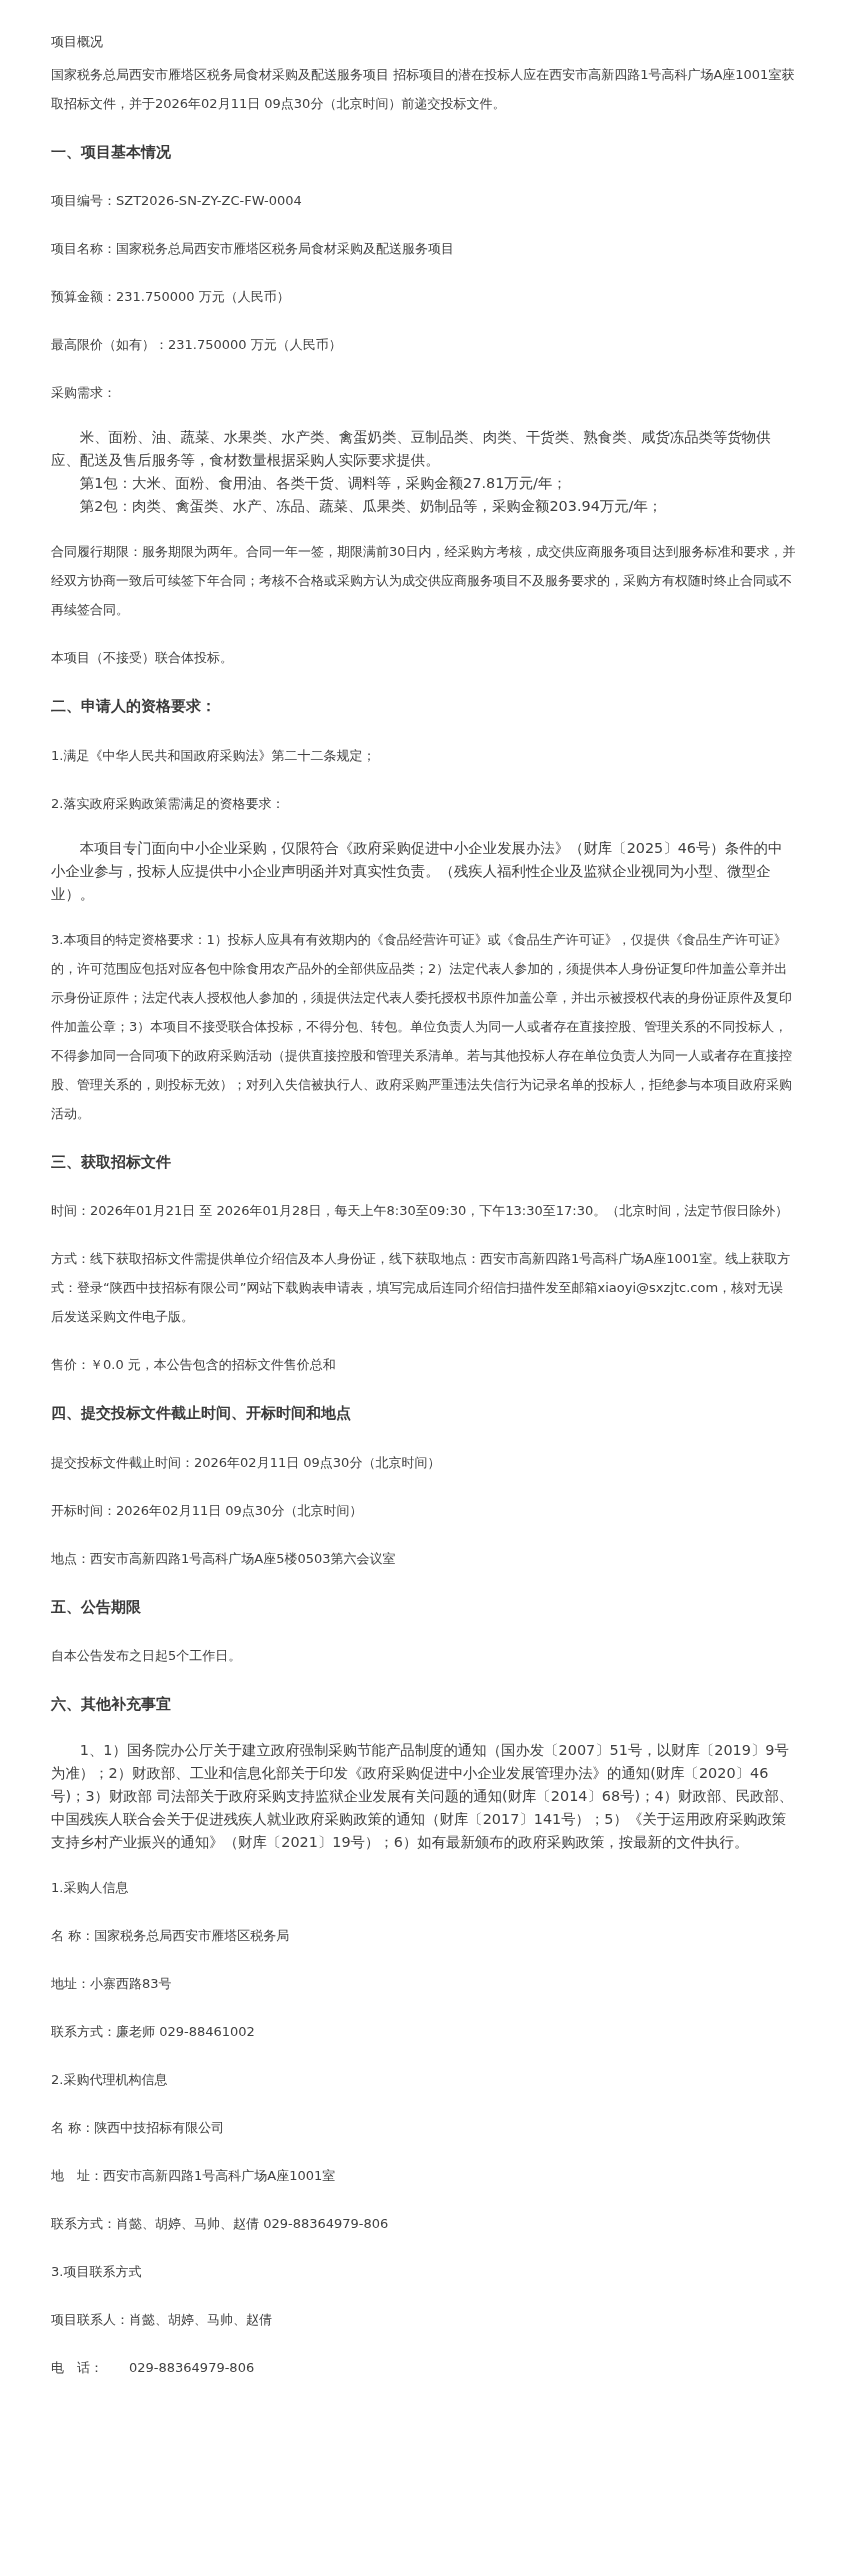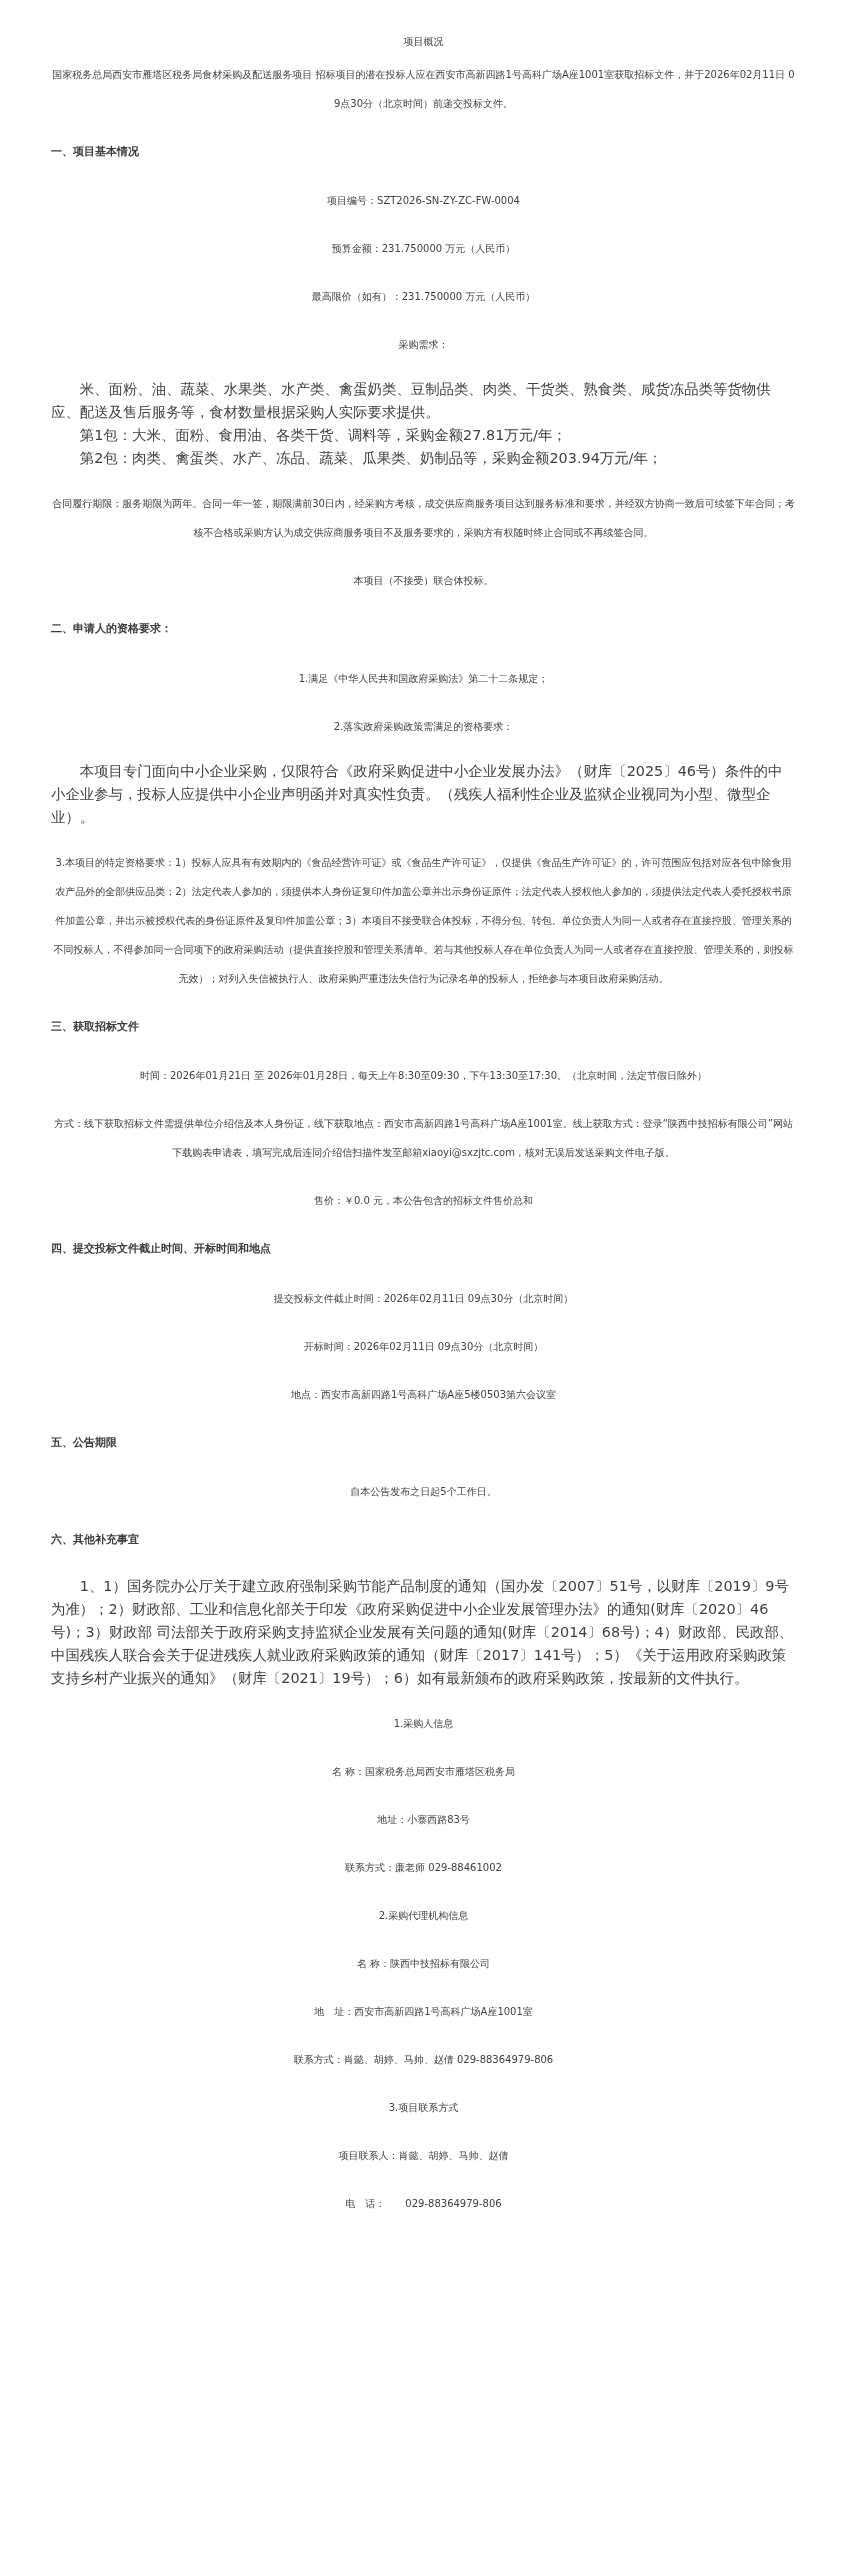--- a/index.html
+++ b/index.html
@@ -12,31 +12,30 @@
     color: #404040;
   }
   .doc {
     width: 847px;
     box-sizing: border-box;
     padding: 27px 51px 54px 51px;
     background: #ffffff;
   }
   .para {
     margin: 0 0 19px 0;
-    font-size: 10px;
+    font-size: 13px;
     line-height: 29px;
     white-space: pre-wrap;
     word-break: break-all;
-    text-align: center;
   }
   .para.title-block {
     margin-bottom: 3.6px;
   }
   .heading {
-    font-size: 11px;
+    font-size: 15px;
     font-weight: bold;
     color: #3b3b3b;
     margin: 0 0 19px 0;
     line-height: 30.5px;
     white-space: pre-wrap;
   }
   .dense {
     font-size: 14.4px;
     line-height: 23px;
     margin: 0;
@@ -54,20 +53,21 @@
 </head>
 <body>
 
 <div class="doc">
 
   <p class="para title-block">项目概况</p>
   <p class="para">国家税务总局西安市雁塔区税务局食材采购及配送服务项目 招标项目的潜在投标人应在西安市高新四路1号高科广场A座1001室获取招标文件，并于2026年02月11日 09点30分（北京时间）前递交投标文件。</p>
 
   <div class="heading">一、项目基本情况</div>
   <p class="para">项目编号：SZT2026-SN-ZY-ZC-FW-0004</p>
+  <p class="para">项目名称：国家税务总局西安市雁塔区税务局食材采购及配送服务项目</p>
   <p class="para">预算金额：231.750000 万元（人民币）</p>
   <p class="para">最高限价（如有）：231.750000 万元（人民币）</p>
   <p class="para">采购需求：</p>
 
   <div class="dense-group">
     <p class="dense">米、面粉、油、蔬菜、水果类、水产类、禽蛋奶类、豆制品类、肉类、干货类、熟食类、咸货冻品类等货物供应、配送及售后服务等，食材数量根据采购人实际要求提供。</p>
     <p class="dense">第1包：大米、面粉、食用油、各类干货、调料等，采购金额27.81万元/年；</p>
     <p class="dense">第2包：肉类、禽蛋类、水产、冻品、蔬菜、瓜果类、奶制品等，采购金额203.94万元/年；</p>
   </div>
 

